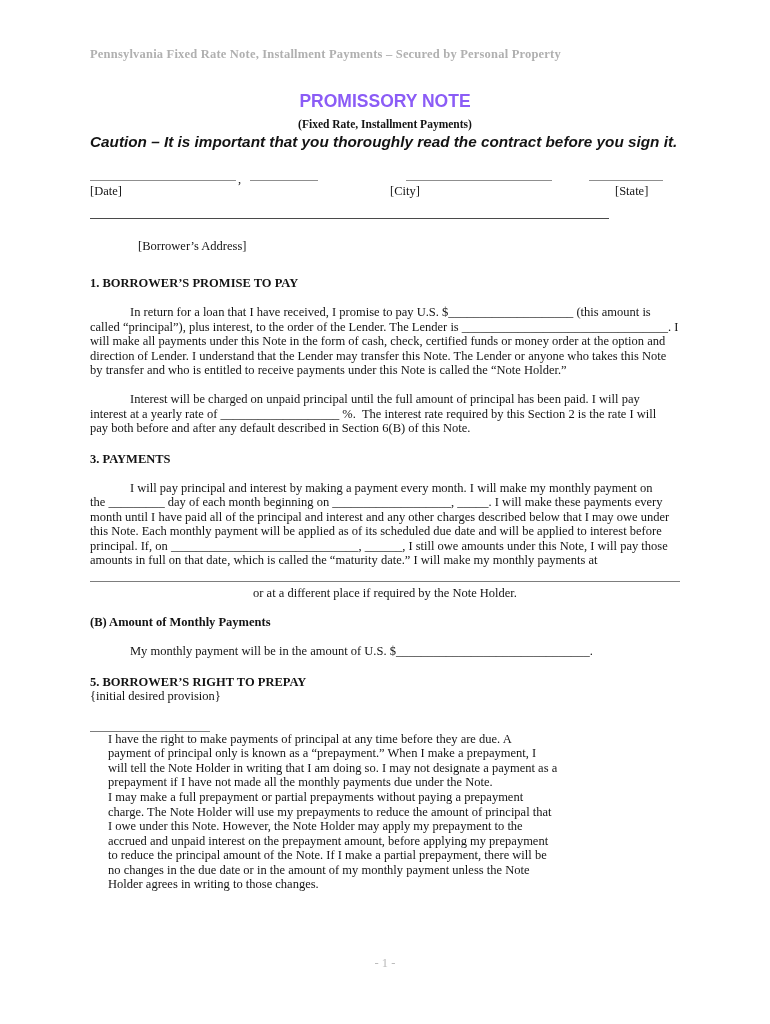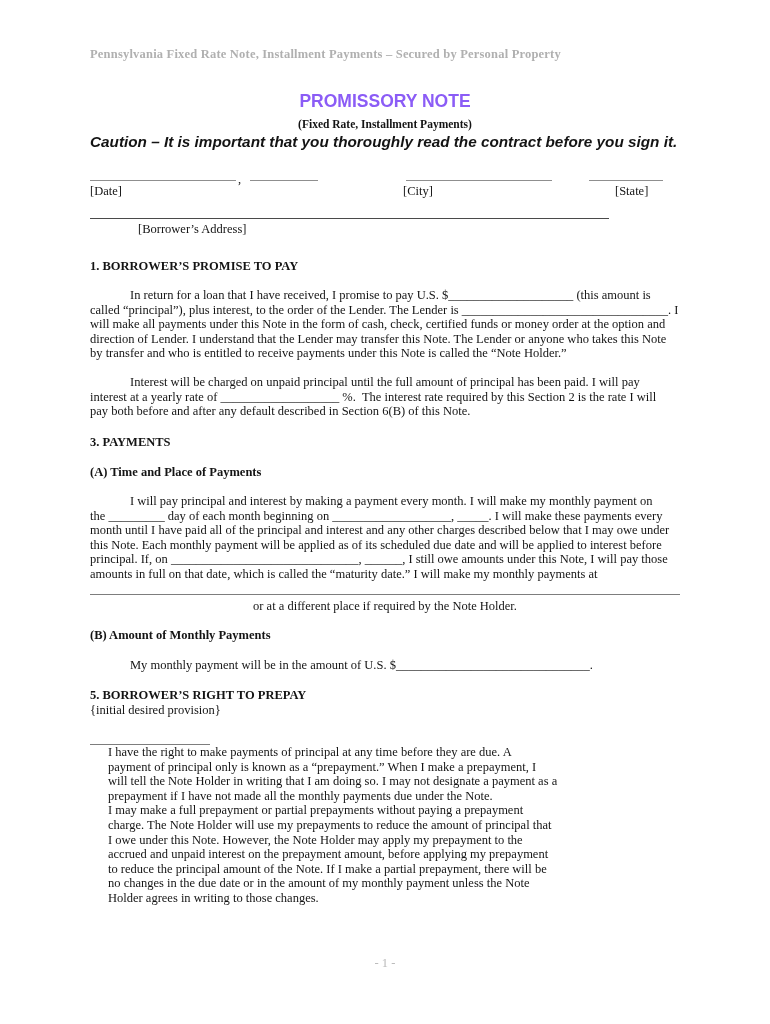--- a/index.html
+++ b/index.html
@@ -45,21 +45,21 @@
     white-space:nowrap;
   }
 
   .fields-row { position:relative; margin-top:27px; height:38px; }
   .blank-line { position:absolute; height:0; border-bottom:1px solid #8f8f8f; }
   .field-label { position:absolute; top:6px; font-size:12.5px; }
   .comma-sep { position:absolute; top:-6px; font-size:12.5px; }
 
   .address-block { margin-top:2px; }
   .address-rule { width:519px; height:0; border-bottom:1px solid #4a4a4a; }
-  .address-label { margin-top:3px;padding-left:48px; }
+  .address-label { margin-top:20px;padding-left:48px; }
 
   .sec-heading { font-weight:bold; margin-top:17px; line-height:14.4px; }
   .sec-heading.tight { margin-top:16px; }
   .sub-heading { font-weight:bold; margin-top:16px; line-height:14.4px; }
   .provision-note { line-height:14.4px; }
 
   .body-text {
     margin-top:15px;
     line-height:14.4px;
     white-space:pre-wrap;
@@ -98,21 +98,21 @@
     <div class="doc-subtitle">(Fixed Rate, Installment Payments)</div>
     <div class="doc-caution">Caution – It is important that you thoroughly read the contract before you sign it.</div>
 
     <div class="fields-row">
       <div class="blank-line" style="left:0; top:2px; width:146px;"></div>
       <span class="comma-sep" style="left:148px;">,</span>
       <div class="blank-line" style="left:160px; top:2px; width:68px;"></div>
       <div class="field-label" style="left:0;">[Date]</div>
 
       <div class="blank-line" style="left:316px; top:2px; width:146px;"></div>
-      <div class="field-label" style="left:313px;">[City]</div>
+      <div class="field-label" style="left:300px;">[City]</div>
 
       <div class="blank-line" style="left:499px; top:2px; width:74px;"></div>
       <div class="field-label" style="left:525px;">[State]</div>
     </div>
 
     <div class="address-block">
       <div class="address-rule"></div>
       <div class="address-label">[Borrower’s Address]</div>
     </div>
 
@@ -122,21 +122,20 @@
 will make all payments under this Note in the form of cash, check, certified funds or money order at the option and
 direction of Lender. I understand that the Lender may transfer this Note. The Lender or anyone who takes this Note
 by transfer and who is entitled to receive payments under this Note is called the “Note Holder.”</div>
 
     <div class="body-text indent">Interest will be charged on unpaid principal until the full amount of principal has been paid. I will pay
 interest at a yearly rate of ___________________ %.  The interest rate required by this Section 2 is the rate I will
 pay both before and after any default described in Section 6(B) of this Note.</div>
 
     <div class="sec-heading tight">3. PAYMENTS</div>
 
-    <div class="sub-heading">(A) Time and Place of Payments</div>
     <div class="body-text indent">I will pay principal and interest by making a payment every month. I will make my monthly payment on
 the _________ day of each month beginning on ___________________, _____. I will make these payments every
 month until I have paid all of the principal and interest and any other charges described below that I may owe under
 this Note. Each monthly payment will be applied as of its scheduled due date and will be applied to interest before
 principal. If, on ______________________________, ______, I still owe amounts under this Note, I will pay those
 amounts in full on that date, which is called the “maturity date.” I will make my monthly payments at</div>
 
     <div class="wide-rule"></div>
     <div class="tail-text">or at a different place if required by the Note Holder.</div>
 

